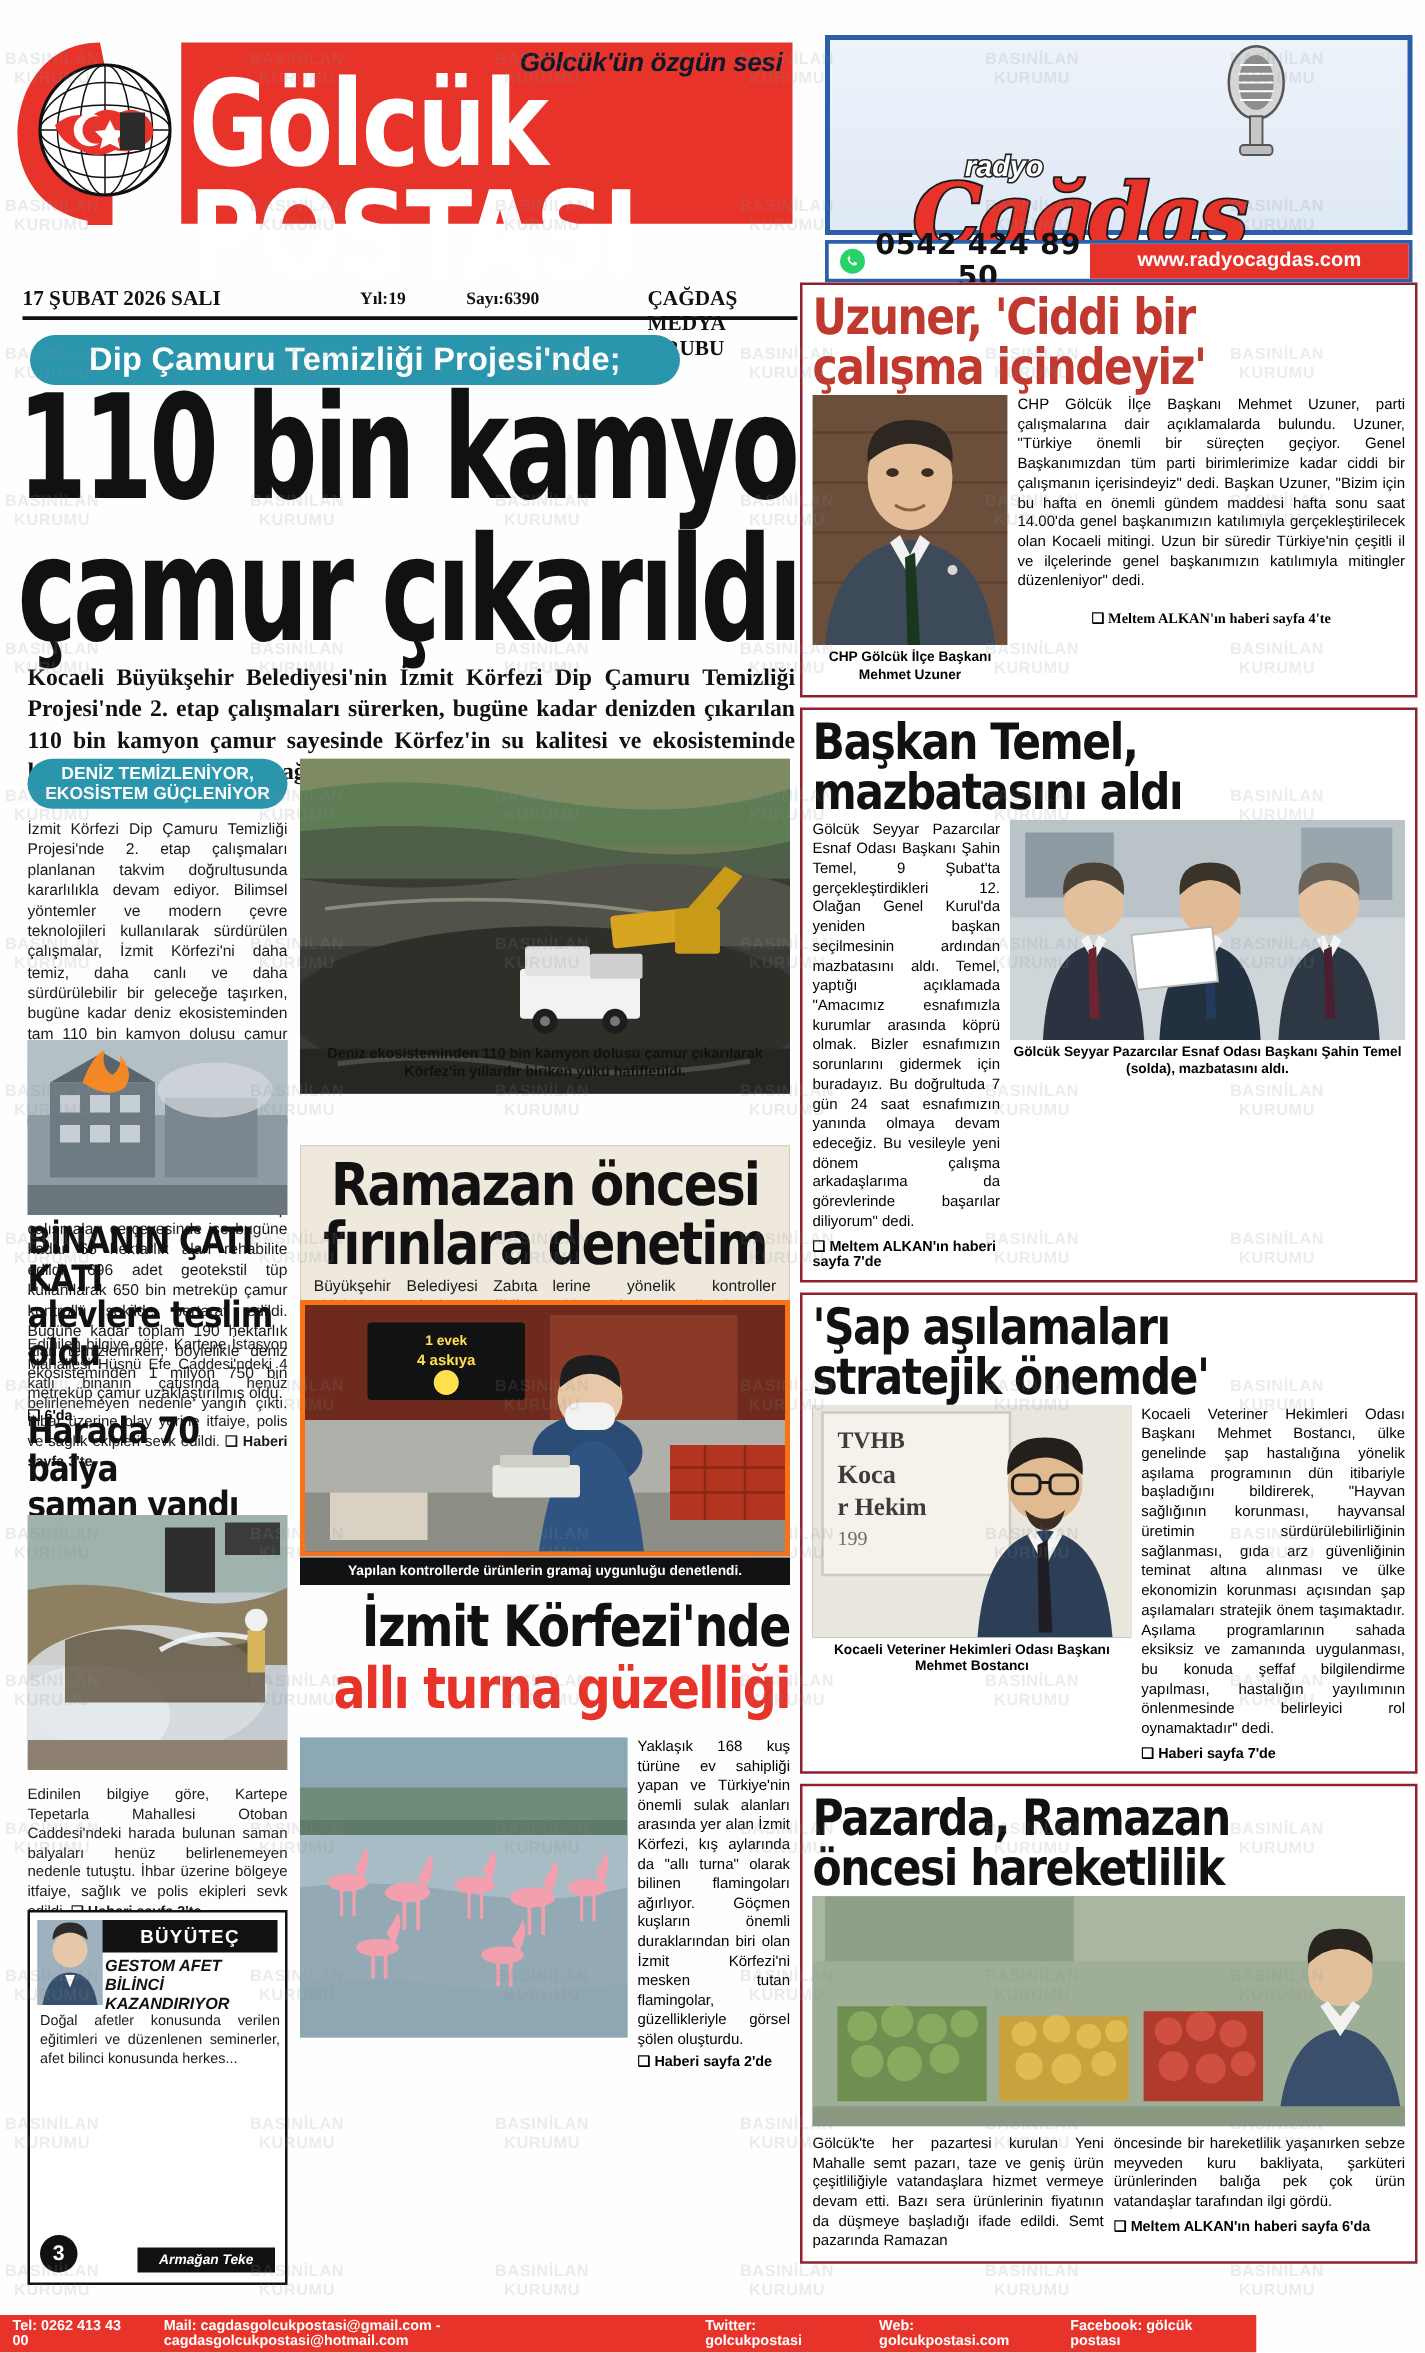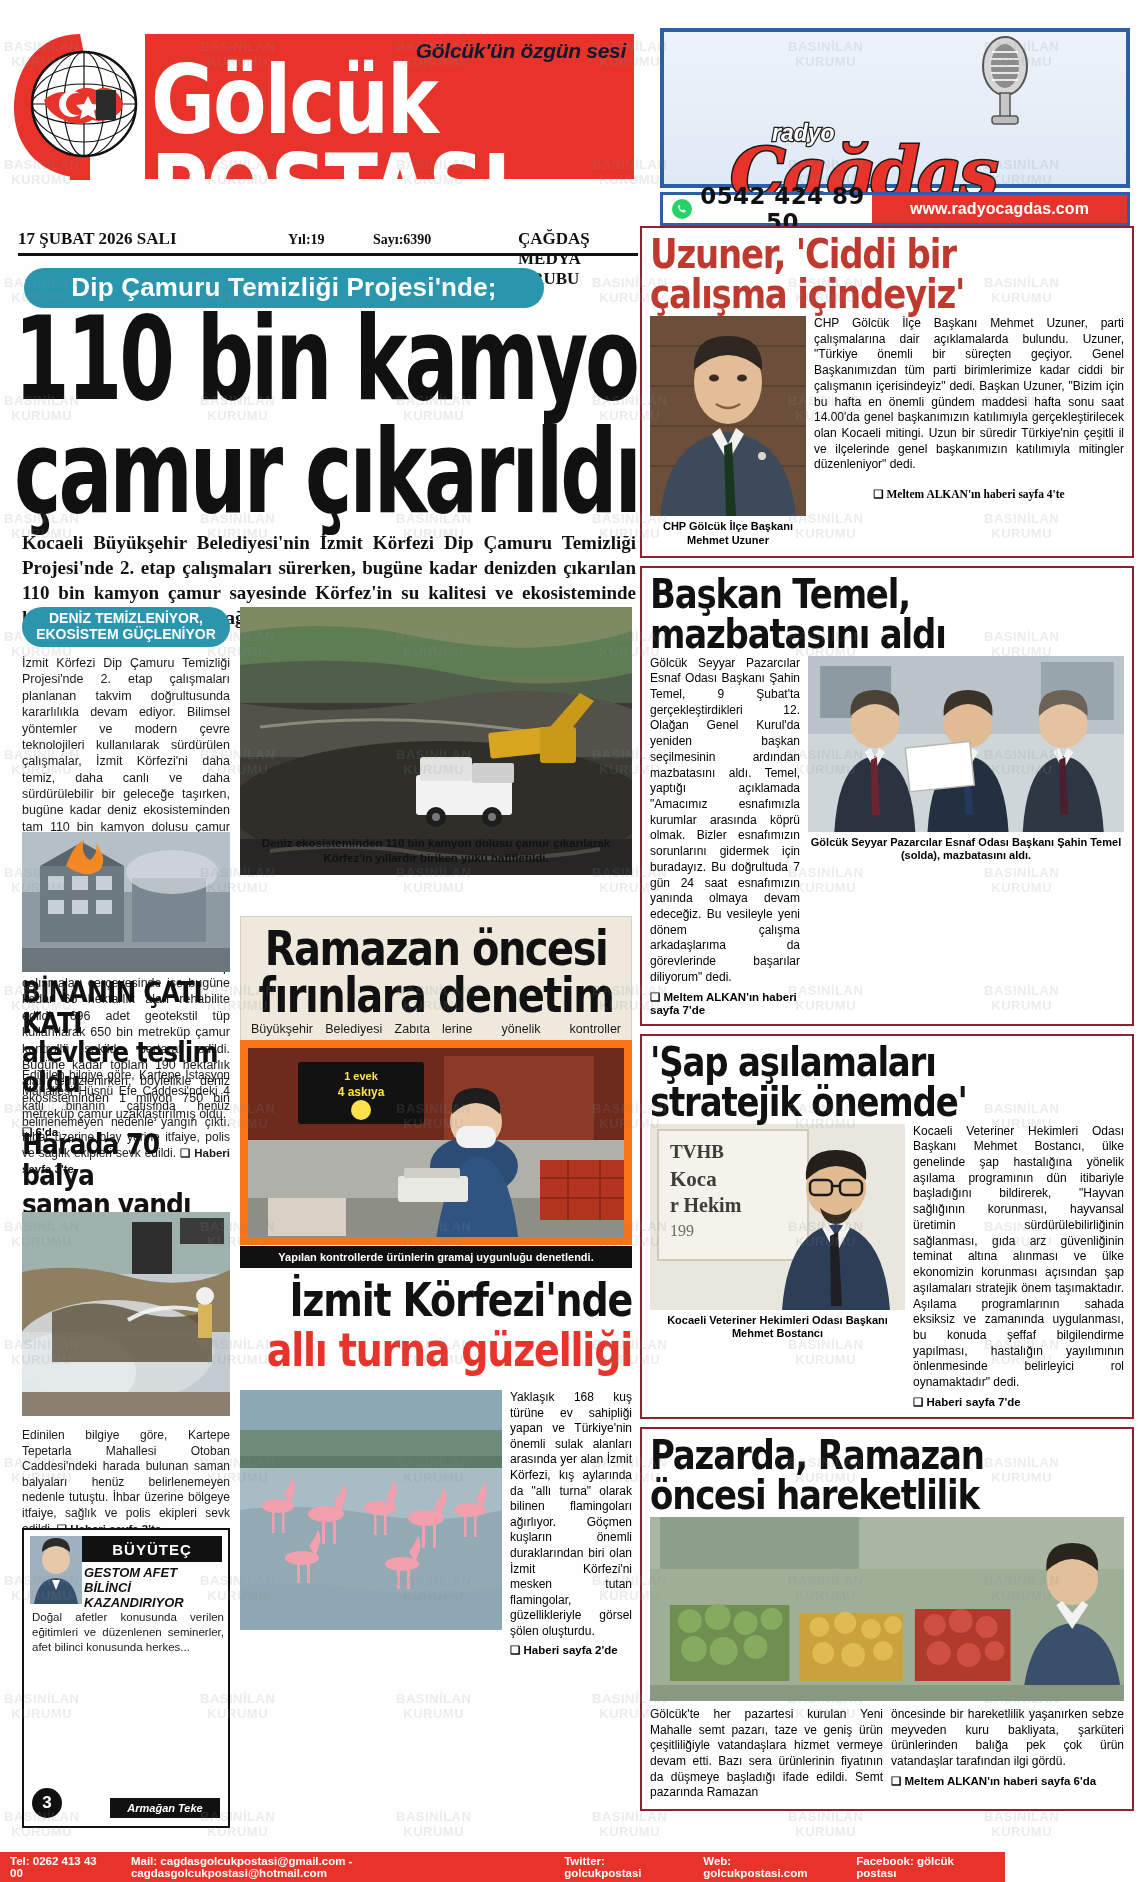--- a/index.html
+++ b/index.html
@@ -141,21 +141,21 @@
     position:absolute; left:240px; top:916px; width:392px; height:290px;
     background:#efe9dd; border:1px solid #d8d0c0; padding:8px 10px;
   }
   .ramazan-head {
     font-family:"DejaVu Sans", sans-serif; font-weight:900; color:#111;
     font-size:40px; line-height:1.0; letter-spacing:-1.5px; text-align:center;
     transform:scaleY(1.18); transform-origin:center top; margin-bottom:16px;
   }
   .ramazan-photo {
     position:absolute; left:240px; top:1040px; width:392px; height:205px;
-    overflow:hidden; background:#6b2a1f; border:8px solid #f97316;
+    overflow:hidden; background:#6b2a1f; border:4px solid #f97316;
   }
   .ramazan-cap {
     position:absolute; left:240px; top:1246px; width:392px; height:22px;
     background:#111; color:#fff; font-size:11px; font-weight:700;
     display:flex; align-items:center; justify-content:center;
   }
 
   
   .flam-head {
     position:absolute; left:240px; top:1278px; width:392px;

